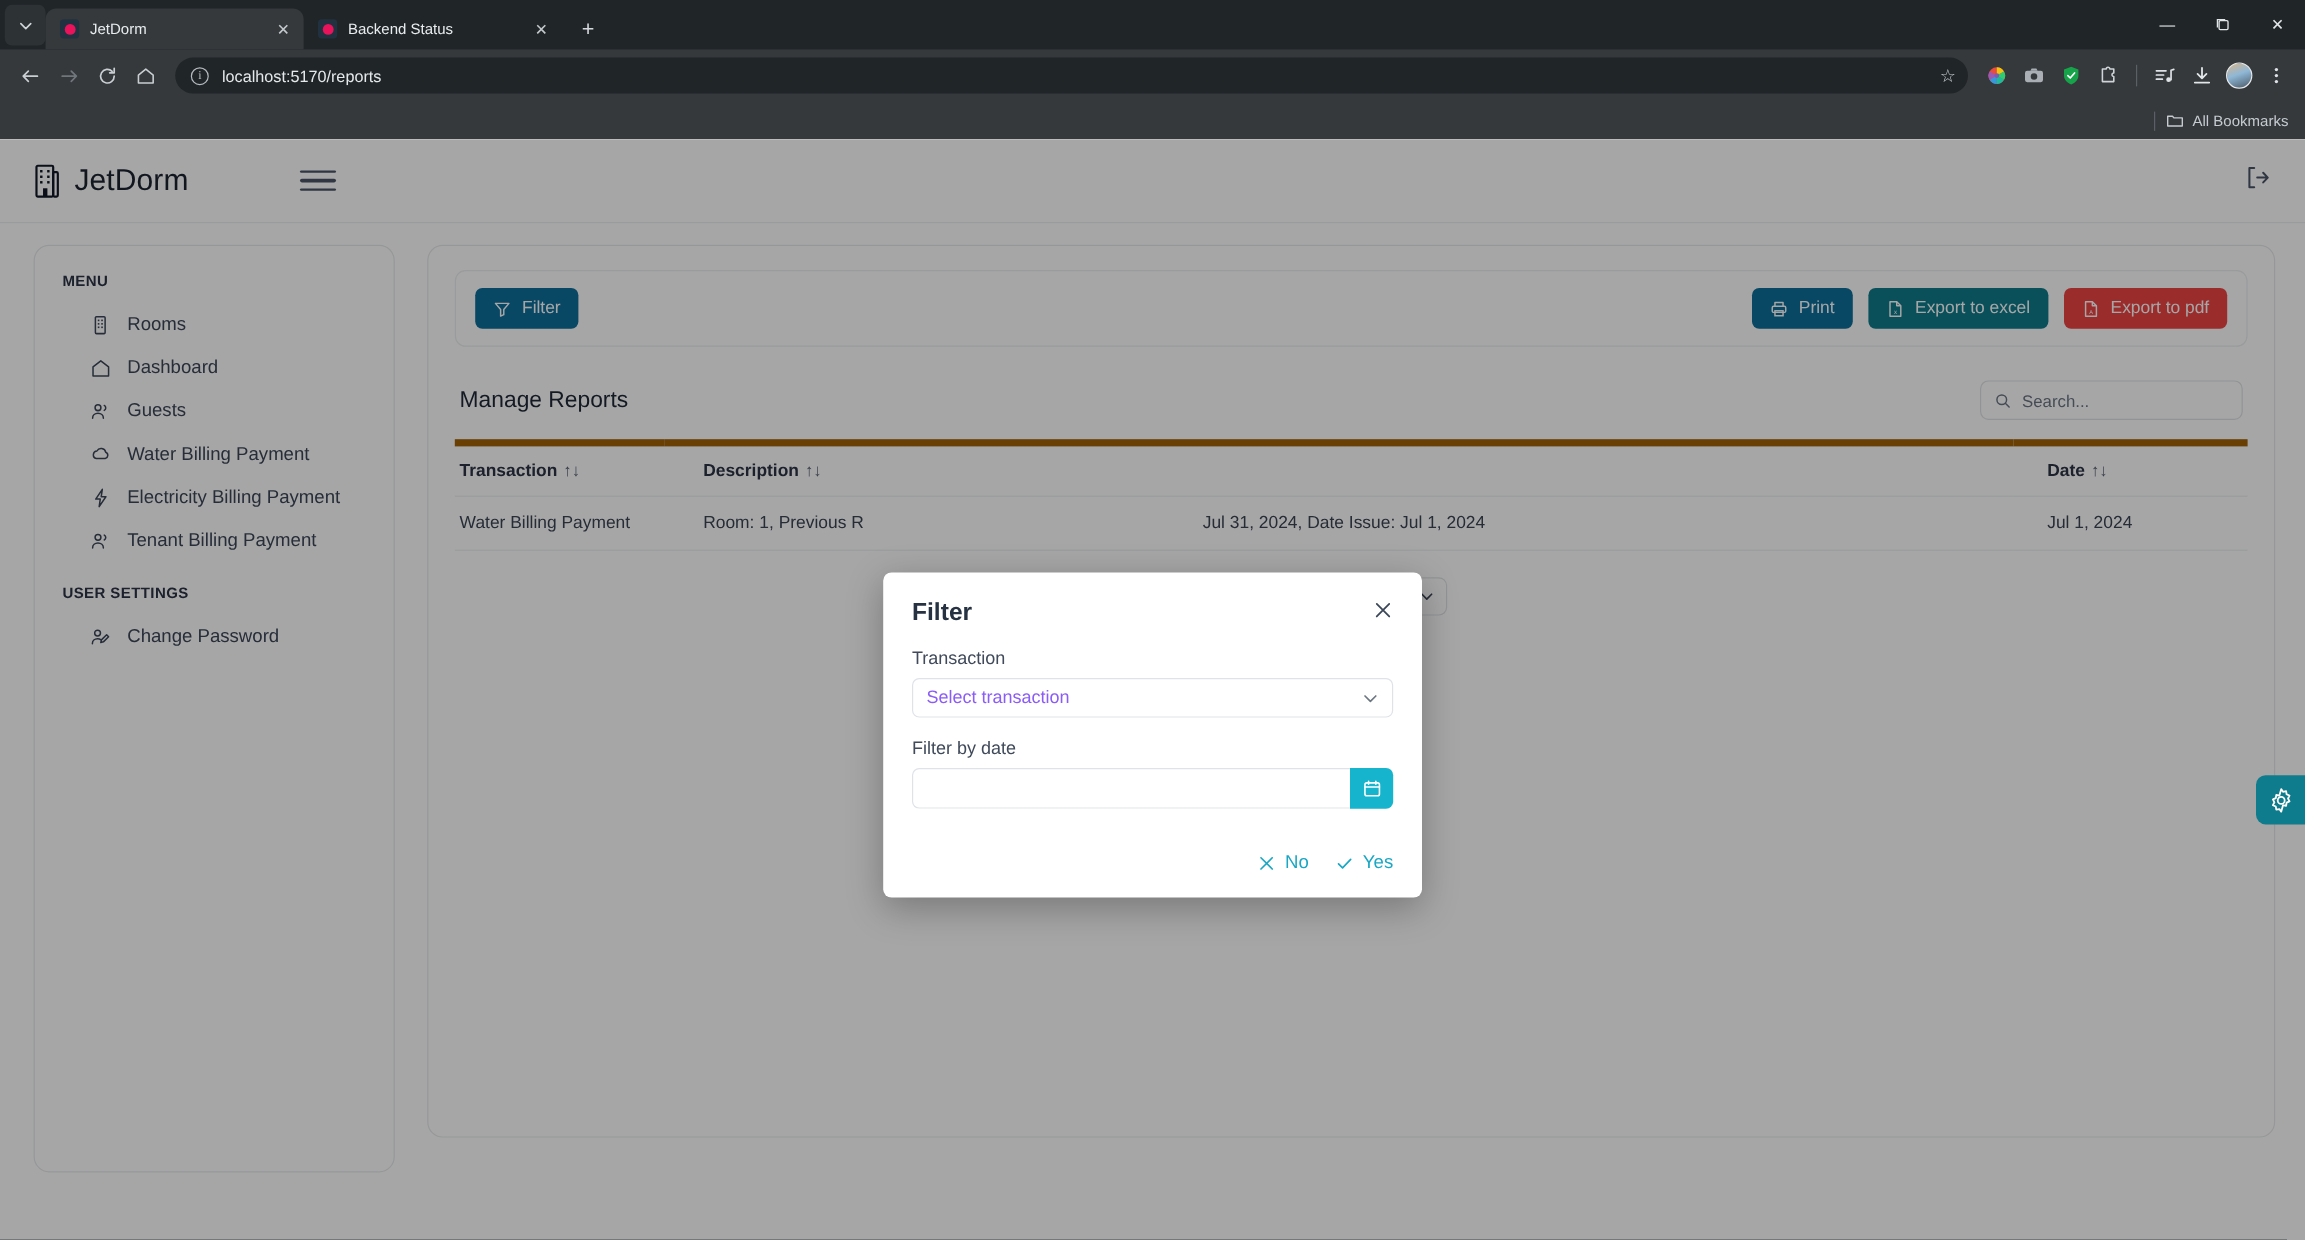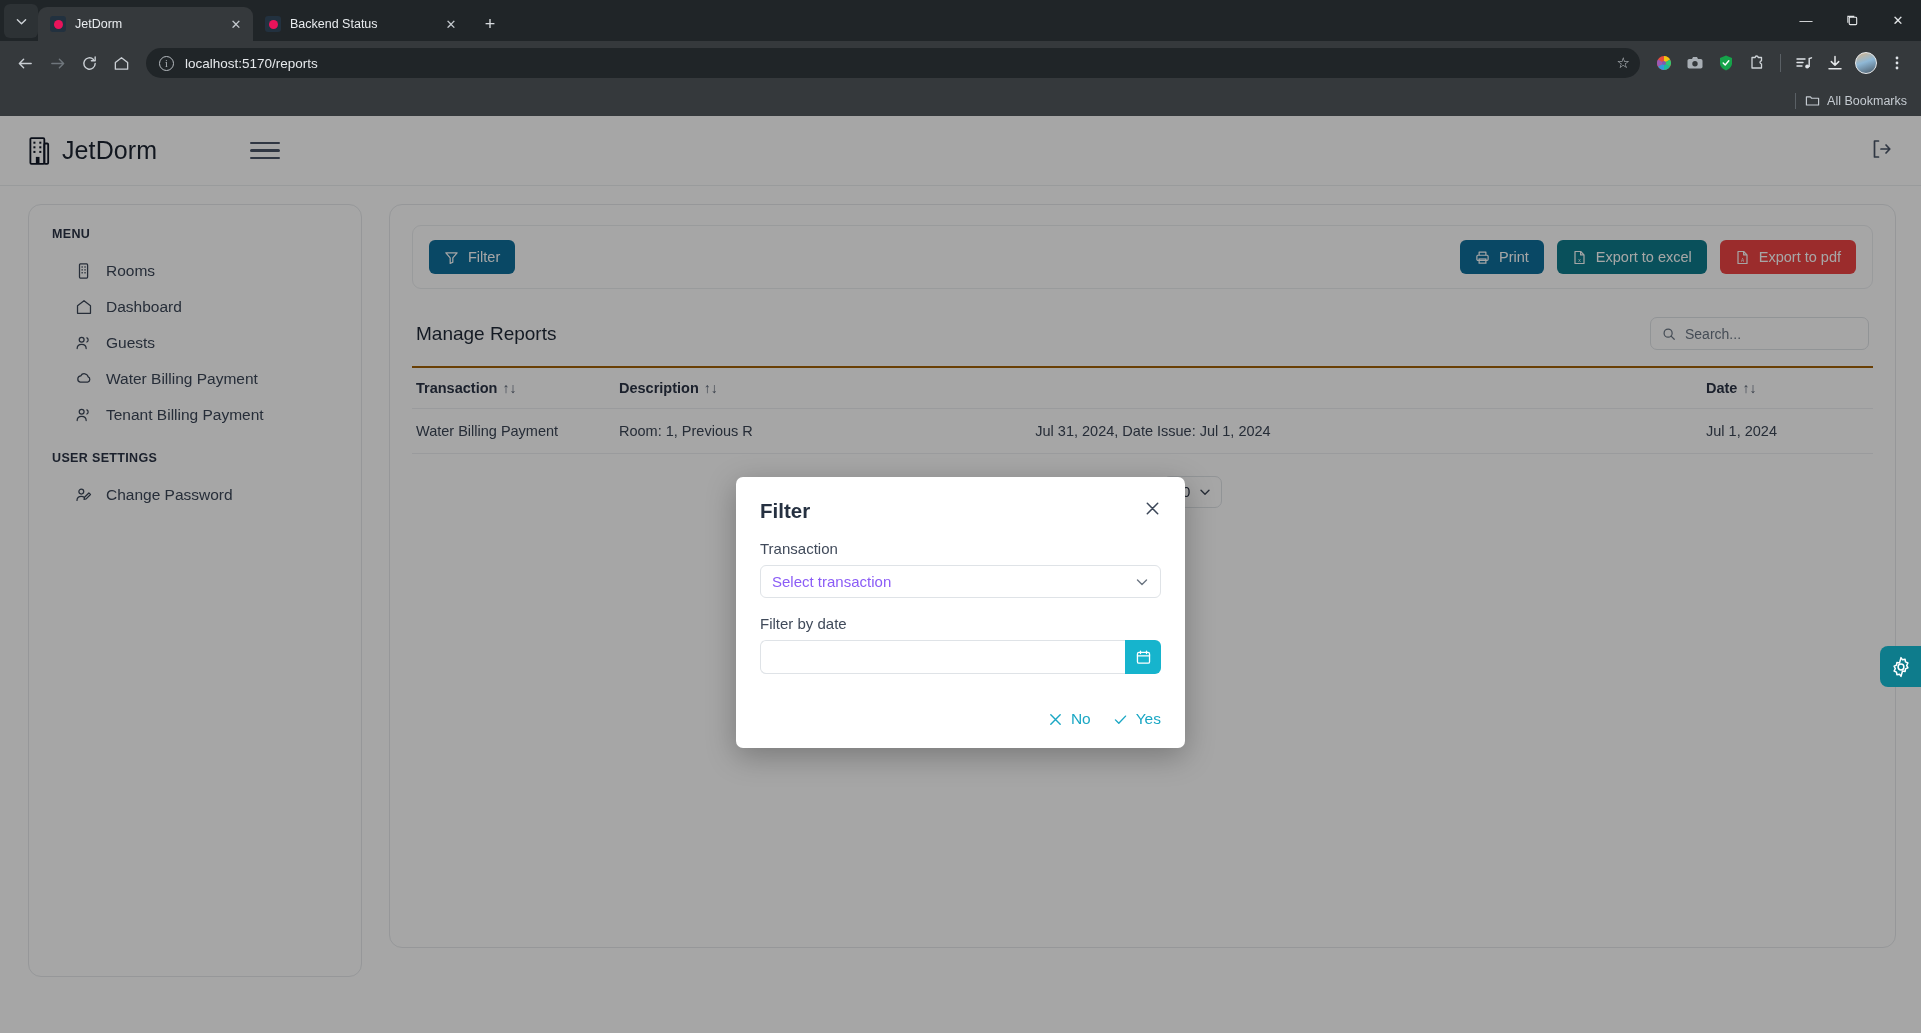--- a/index.html
+++ b/index.html
@@ -61,21 +61,21 @@
   .app-header { height:70px; background:#fff; display:flex; align-items:center;
       padding: 0 28px 0 26px; border-bottom:1px solid #eceef0; }
   .brand { display:flex; align-items:center; gap:9px; }
   .brand .bname { font-size:25px; color:#1c2431; letter-spacing:.1px; }
   .hamburger { margin-left:93px; width:30px; display:flex; flex-direction:column; gap:5px; }
   .hamburger span { height:2.2px; background:#4a5568; border-radius:2px; display:block; }
   .logout { margin-left:auto; }
 
   .body-area { display:flex; padding: 18px 25px 0 28px; gap:27px; height: calc(100% - 70px); }
 
-  .sidebar { width:334px; background:#fff; border:1px solid #e7e9ec; border-radius:13px;
+  .sidebar { width:301px; background:#fff; border:1px solid #e7e9ec; border-radius:13px;
       padding: 22px 0 22px 0; height:773px; flex:none; }
   .grp-label { font-size:12.5px; font-weight:bold; color:#2b3445; letter-spacing:.35px;
       padding: 0 0 12px 23px; }
   .grp-label.second { padding-top: 18px; }
   .menu-item { display:flex; align-items:center; gap:13px; padding: 9px 0 9px 46px;
       font-size:15.5px; color:#3c4758; }
   .menu-item .mlabel { white-space:nowrap; }
   .menu-item.active .mlabel { color:#16a4bd; font-weight:bold; }
   .menu-item.active svg { stroke:#16a4bd; }
 
@@ -94,21 +94,21 @@
   .toolbar-right { margin-left:auto; display:flex; gap:13px; }
 
   .title-row { display:flex; align-items:center; margin: 28px 4px 0 4px; }
   .sec-title { font-size:19px; color:#1f2937; }
   .search-box { margin-left:auto; width:219px; height:33px; border:1px solid #dfe3e7; border-radius:7px;
       display:flex; align-items:center; gap:9px; padding:0 11px; }
   .search-box .sph { color:#6b7684; font-size:14px; }
 
   table { width:100%; border-collapse:collapse; margin-top:16px; }
   thead th { text-align:left; font-size:14.5px; color:#2b3445; font-weight:bold;
-      padding: 12px 4px 12px 4px; border-top:2px solid #a16207; border-bottom:1px solid #edeff1;
+      padding: 12px 4px 12px 4px; border-top:6px solid #a16207; border-bottom:1px solid #edeff1;
       white-space:nowrap;}
   thead th .sorter { color:#5b6575; font-weight:normal; margin-left:5px; font-size:14px; }
   tbody td { font-size:14.5px; color:#3b4555; padding: 14px 4px; border-bottom:1px solid #edeff1;
       white-space:nowrap; }
   .col-desc { padding-left: 32px !important; }
   .col-date { padding-left: 28px !important; }
   td.col-desc, th.col-desc { }
 
   .pager { display:flex; align-items:center; justify-content:center; gap:15px; margin-top:22px; }
   .pager .ptext { font-size:14.5px; color:#3b4555; }
@@ -329,20 +329,26 @@
               <path d="M2.4 16.2c0-2.8 2.2-4.6 5-4.6s5 1.8 5 4.6" stroke="#3c4758" stroke-width="1.4" fill="none" stroke-linecap="round"></path>
               <path d="M13.2 4.3a2.6 2.6 0 0 1 0 4.6" stroke="#3c4758" stroke-width="1.4" fill="none" stroke-linecap="round"></path>
             </svg>
           <span class="mlabel">Guests</span>
         </div>
         <div class="menu-item">
           <svg width="18" height="18" viewBox="0 0 20 20">
               <path d="M5.8 13.4A3.5 3.5 0 0 1 6.4 6.5a4.4 4.4 0 0 1 8.2 1.2 3 3 0 0 1-.5 5.7z" stroke="#3c4758" stroke-width="1.4" fill="none" stroke-linejoin="round"></path>
             </svg>
           <span class="mlabel">Water Billing Payment</span>
+        </div>
+        <div class="menu-item">
+          <svg width="18" height="18" viewBox="0 0 20 20">
+              <path d="M11.4 2 5.3 11h4.2l-1 7 6.2-9.2h-4.3z" stroke="#3c4758" stroke-width="1.4" fill="none" stroke-linejoin="round"></path>
+            </svg>
+          <span class="mlabel">Electricity Billing Payment</span>
         </div>
         <div class="menu-item">
           <svg width="18" height="18" viewBox="0 0 20 20">
               <circle cx="7.4" cy="6.4" r="2.7" stroke="#3c4758" stroke-width="1.4" fill="none"></circle>
               <path d="M2.4 16.2c0-2.8 2.2-4.6 5-4.6s5 1.8 5 4.6" stroke="#3c4758" stroke-width="1.4" fill="none" stroke-linecap="round"></path>
               <path d="M13.2 4.3a2.6 2.6 0 0 1 0 4.6" stroke="#3c4758" stroke-width="1.4" fill="none" stroke-linecap="round"></path>
             </svg>
           <span class="mlabel">Tenant Billing Payment</span>
         </div>
 

